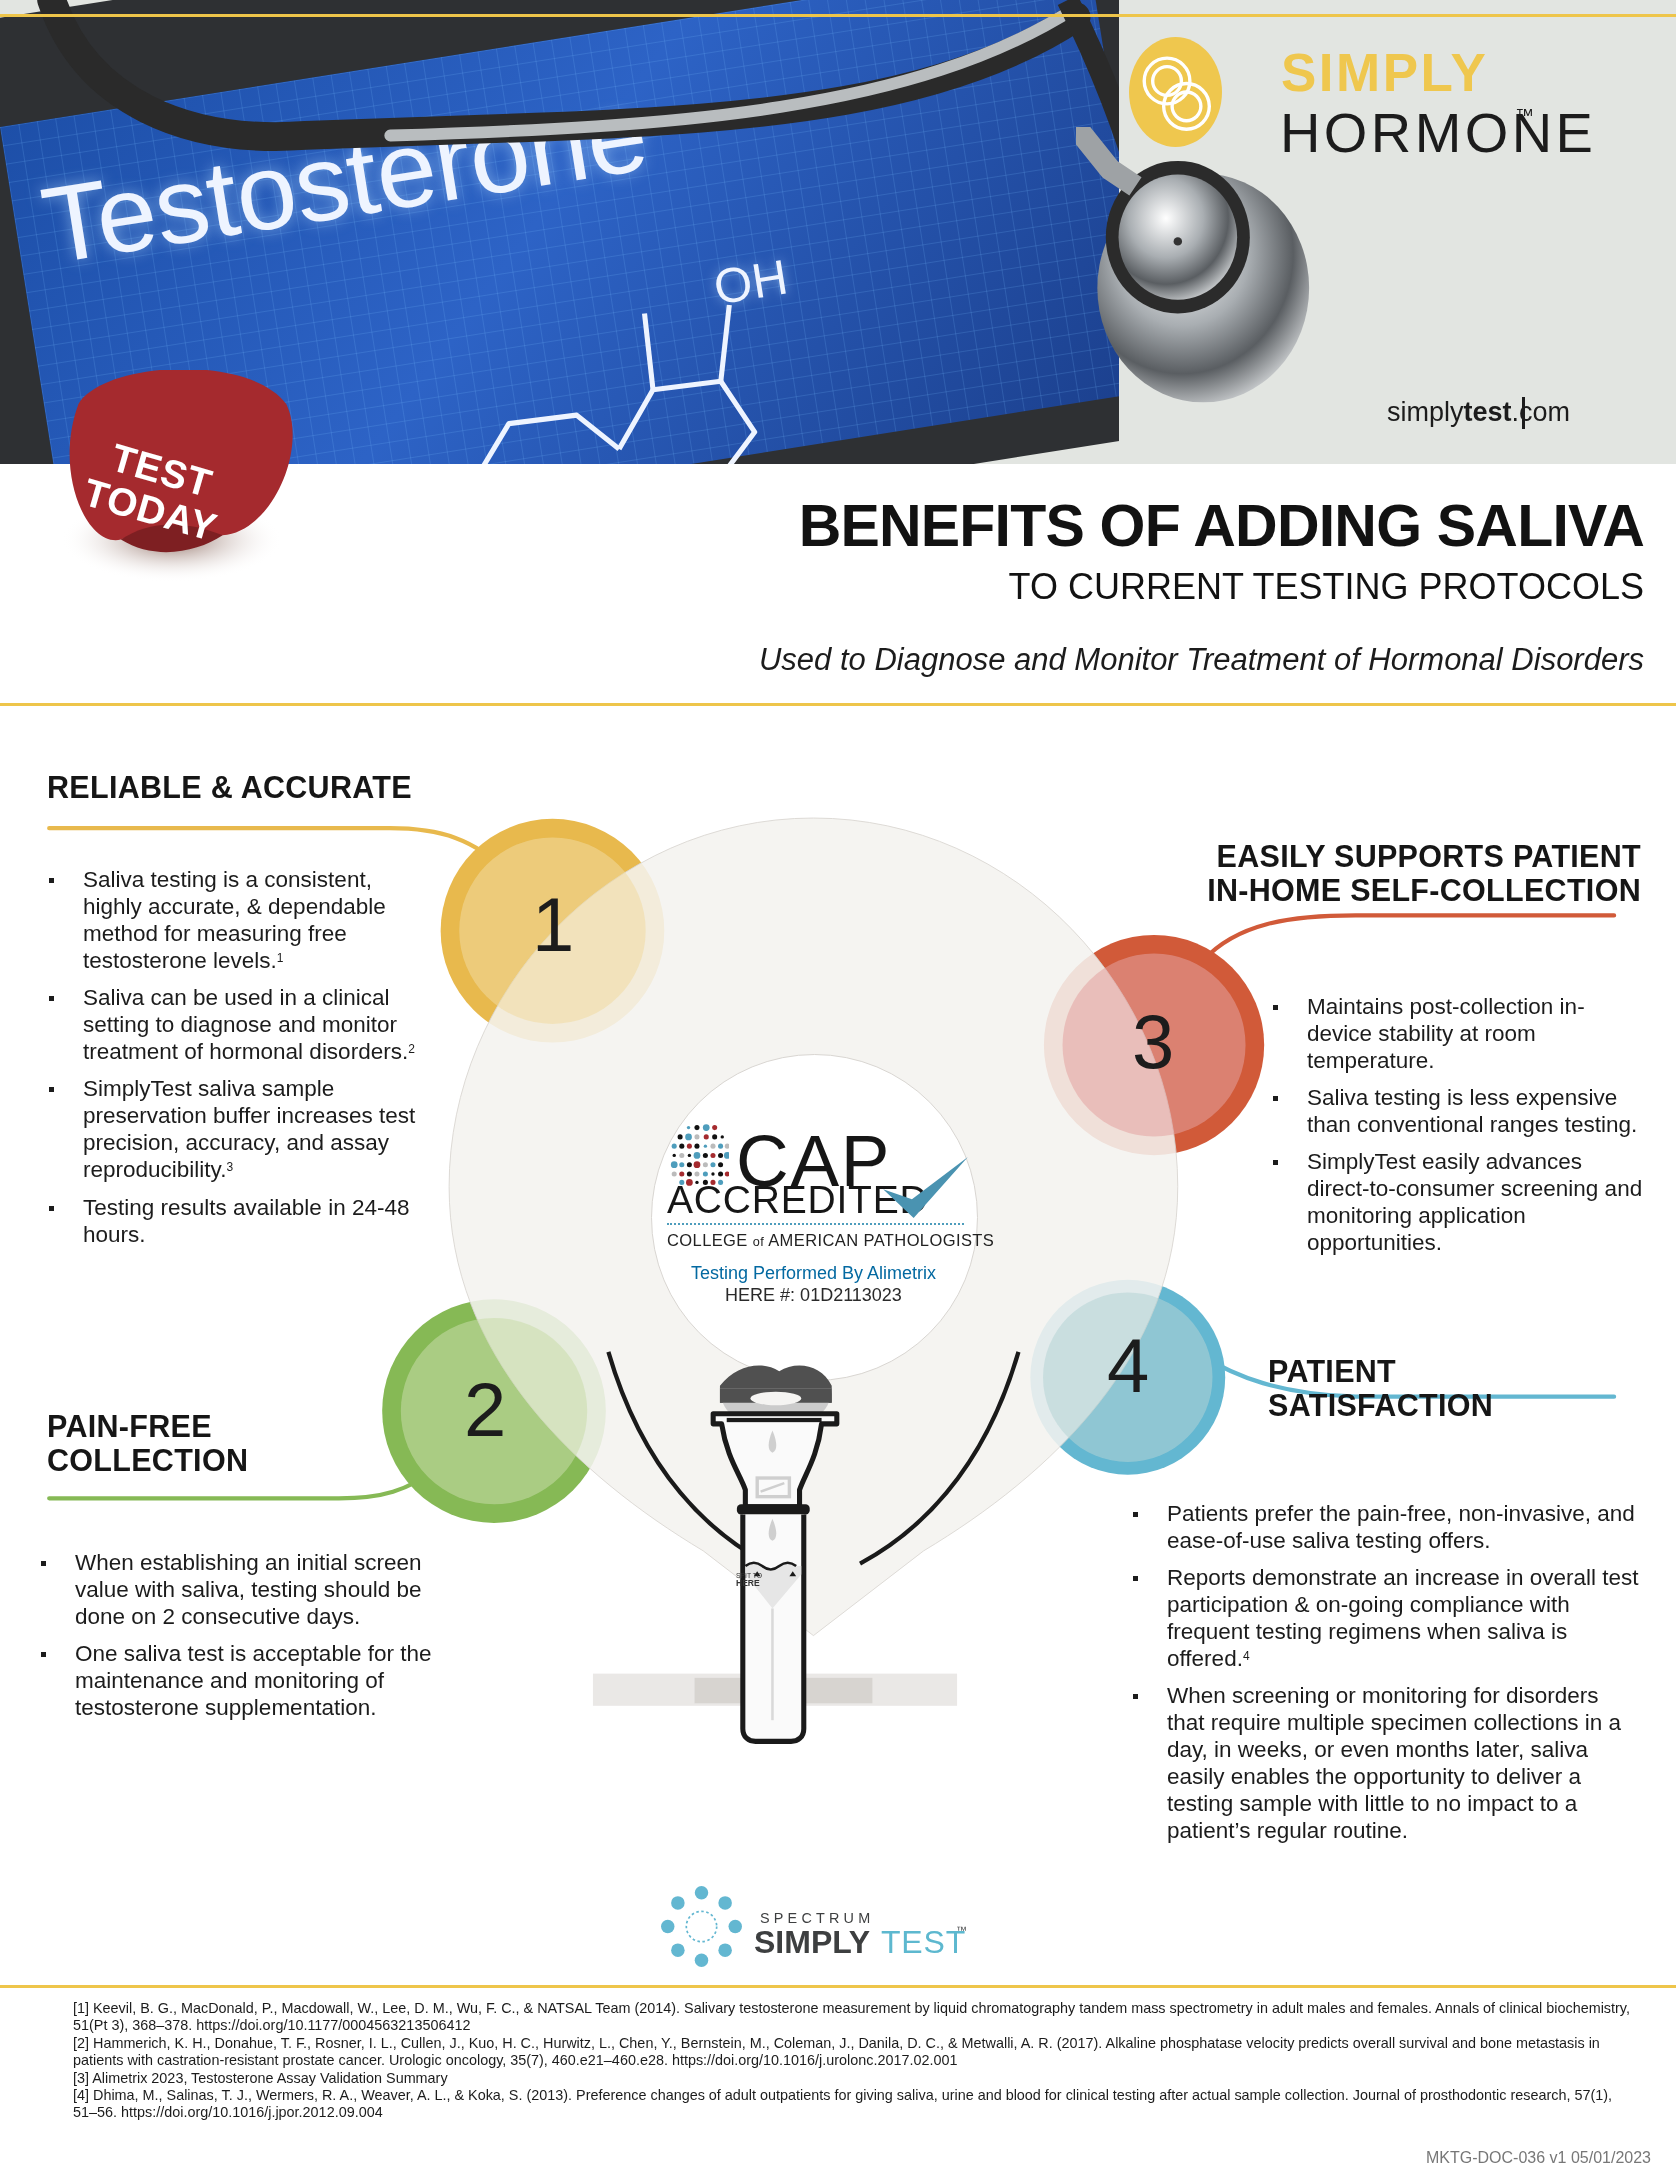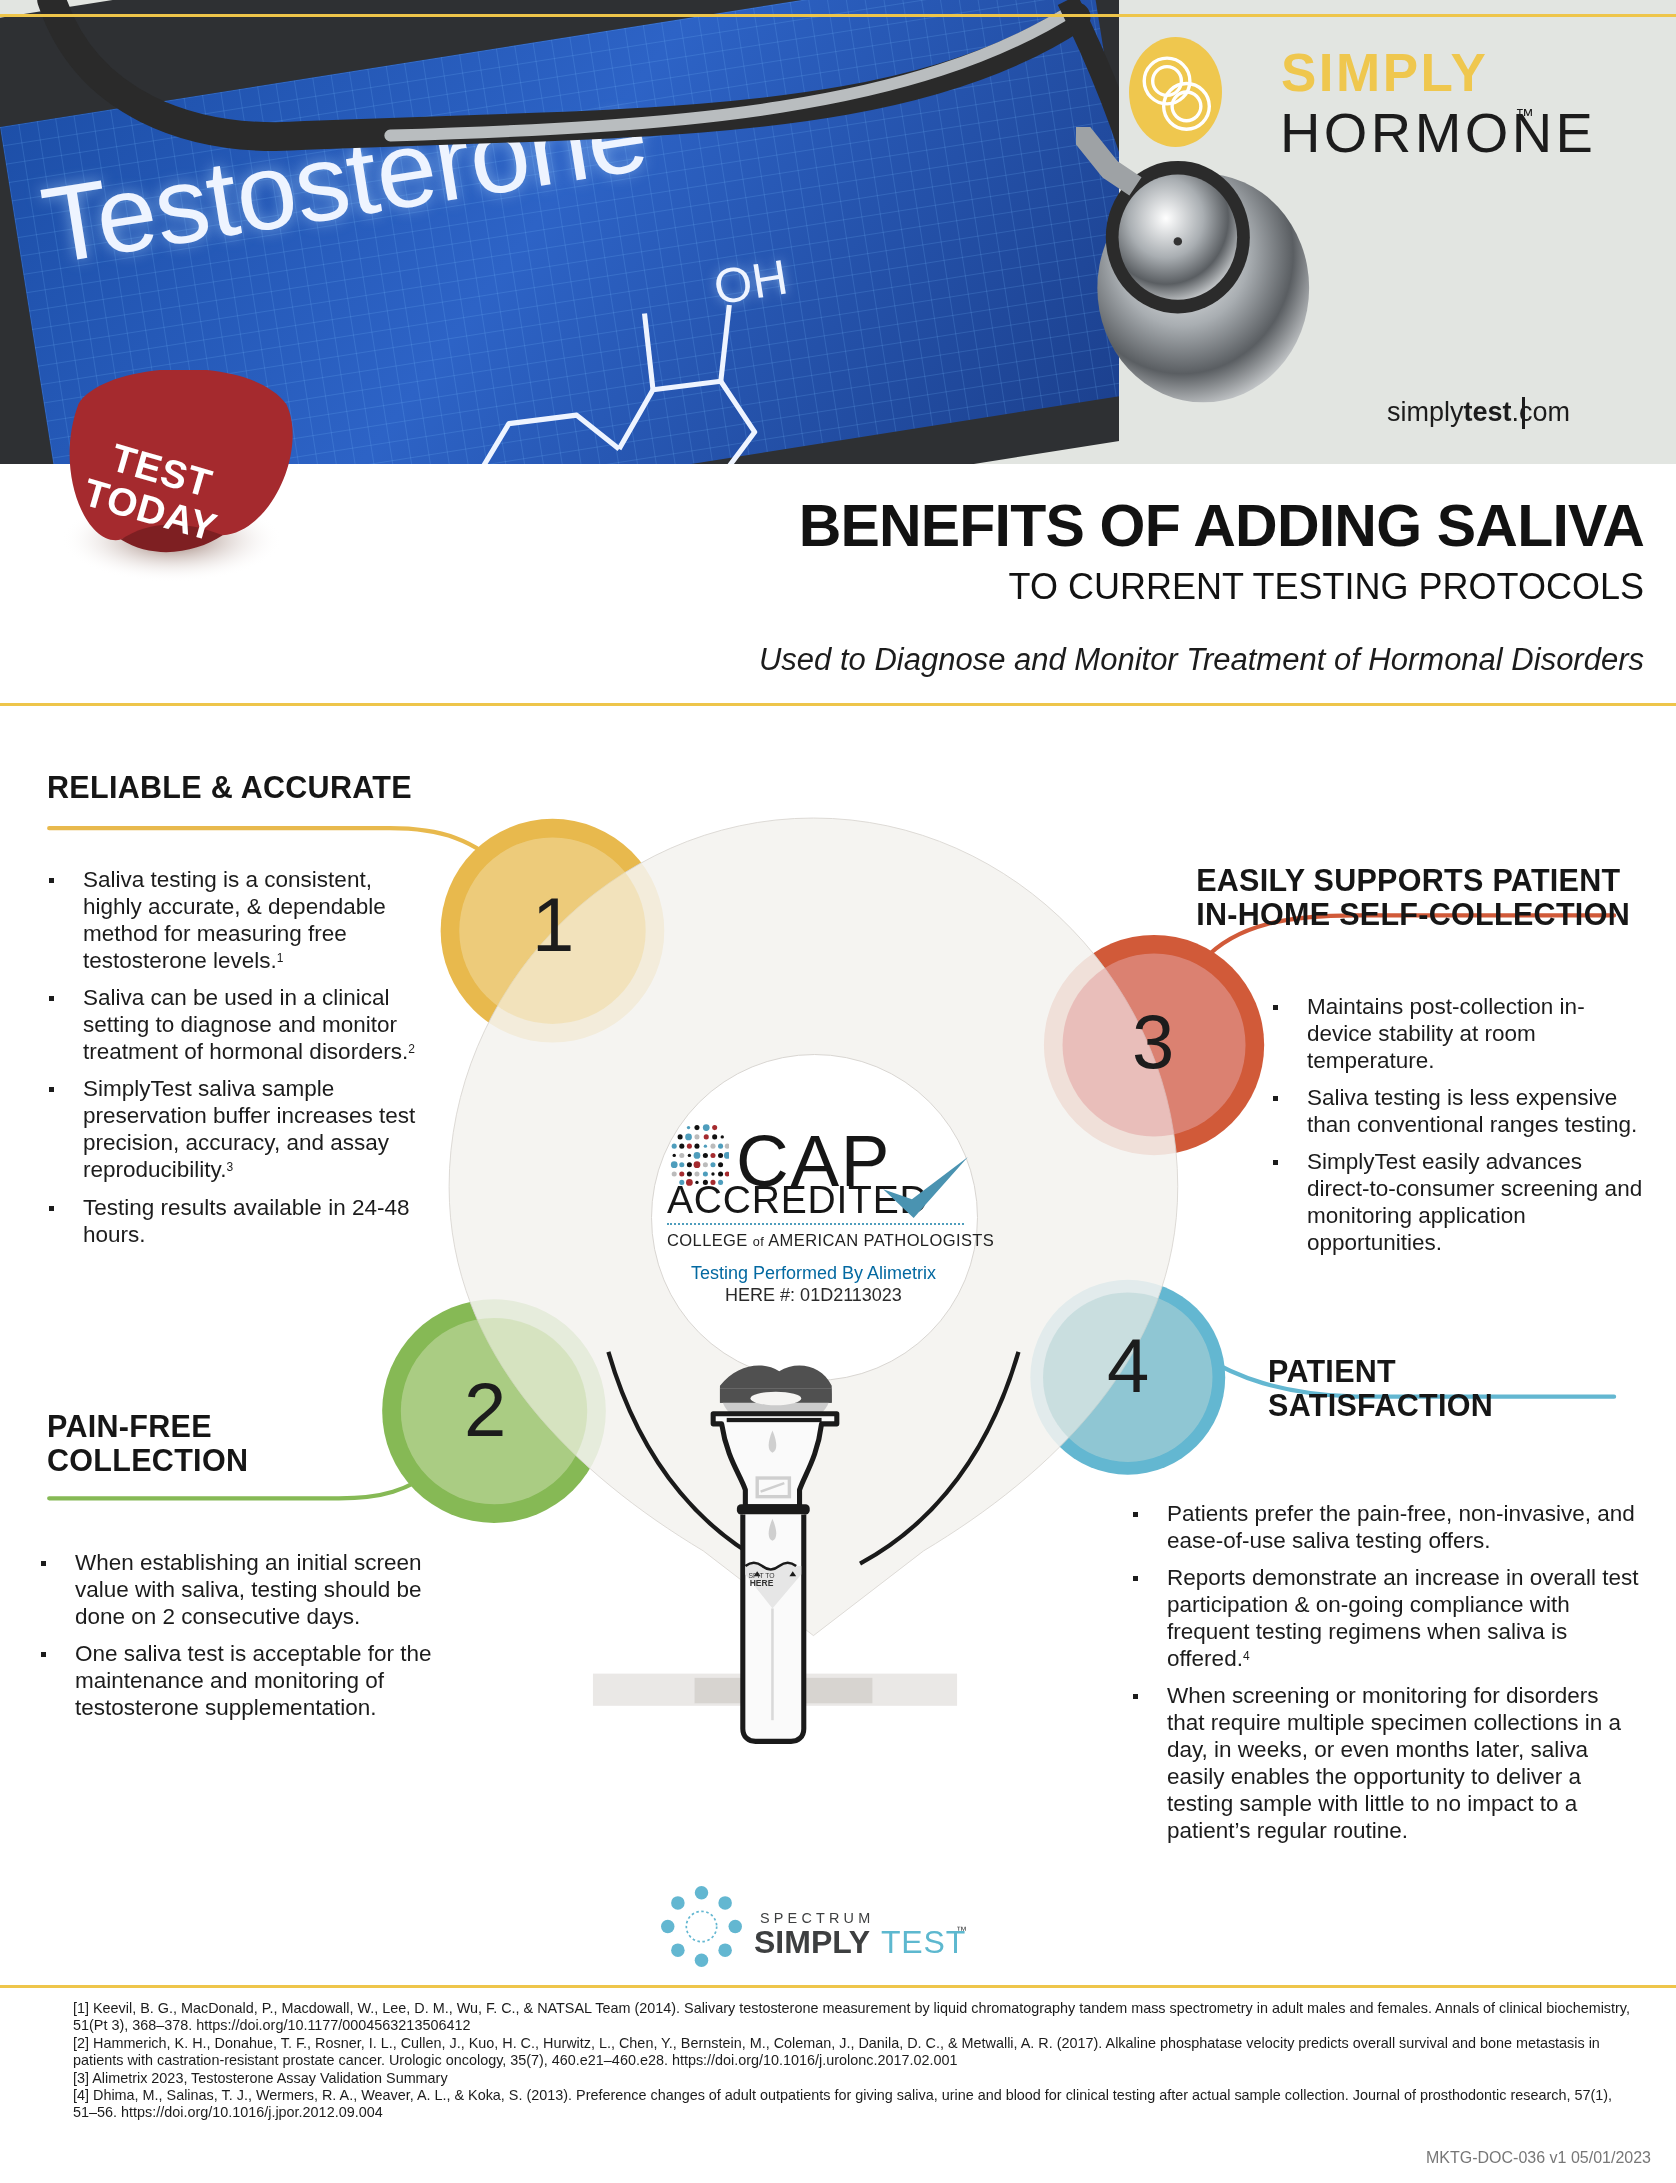--- a/index.html
+++ b/index.html
@@ -49,37 +49,37 @@
             border:0.8px solid #d9d6d2; }
   .cap-word { left:736px; top:1119px; font-size:73px; color:#161616; letter-spacing:1.7px; }
   .cap-accr { left:667px; top:1178px; font-size:39px; color:#161616; letter-spacing:0.8px; }
   .cap-dots-line { left:667px; top:1223px; width:297px; border-top:2.5px dotted #4e9dbc; }
   .cap-college { left:667px; top:1231px; font-size:16.5px; color:#222; letter-spacing:0.4px; white-space:nowrap; }
   .cap-college small { font-size:12.7px; }
   .cap-test { left:627px; top:1263px; width:373px; text-align:center; font-size:18px; color:#0369a1; }
   .cap-clia { left:627px; top:1285px; width:373px; text-align:center; font-size:18px; color:#2a2a2a; }
 
   .tube-svg { left:576px; top:1339px; }
-  .spit-label { left:746px; top:1573px; width:76px; text-align:center; font-size:6.8px; color:#333; line-height:7.6px; }
+  .spit-label { left:746px; top:1573px; width:76px; text-align:left; font-size:6.8px; color:#333; line-height:7.6px; }
   .spit-label b { font-size:8.5px; }
 
   
   .num { font-size:76px; color:#1c1c1c; font-weight:normal; }
 
   
   .sec-title { font-weight:bold; font-size:30.5px; color:#161616; line-height:34px; letter-spacing:0.3px; }
   ul.bul { list-style:none; margin:0; padding:0; }
   ul.bul li { position:relative; padding-left:36px; font-size:22.5px; line-height:27px; color:#1c1c1c;
               margin-bottom:10.2px; }
   ul.bul li::before { content:""; position:absolute; left:1.7px; top:12px; width:5.1px; height:5.1px; background:#1c1c1c; }
   sup { font-size:12px; vertical-align:top; position:relative; top:-2.5px; }
 
   .s1-title { left:47px; top:770px; }
   .s1-list { left:47px; top:866px; width:373px; }
-  .s3-title { right:46px; top:839px; text-align:left; font-family:"Liberation Sans", sans-serif;margin-top:24px; }
+  .s3-title { right:35px; top:839px; text-align:right; font-family:"Liberation Sans", sans-serif; }
   .s3-list { left:1271px; top:993px; width:373px; }
   .s2-title { left:47px; top:1409px; }
   .s2-list { left:39px; top:1549px; width:415px; }
   .s4-title { left:1268px; top:1354px; }
   .s4-list { left:1131px; top:1500px; width:509px; }
   .s3-list li, .s4-list li { font-size:22px; }
 
   
   .foot-rule { left:0; top:1985px; width:1676px; height:3.4px; background:#eec54a; }
   .refs { left:73px; top:2000px; width:1559px; font-size:14.4px; line-height:17px; color:#1c1c1c; }

